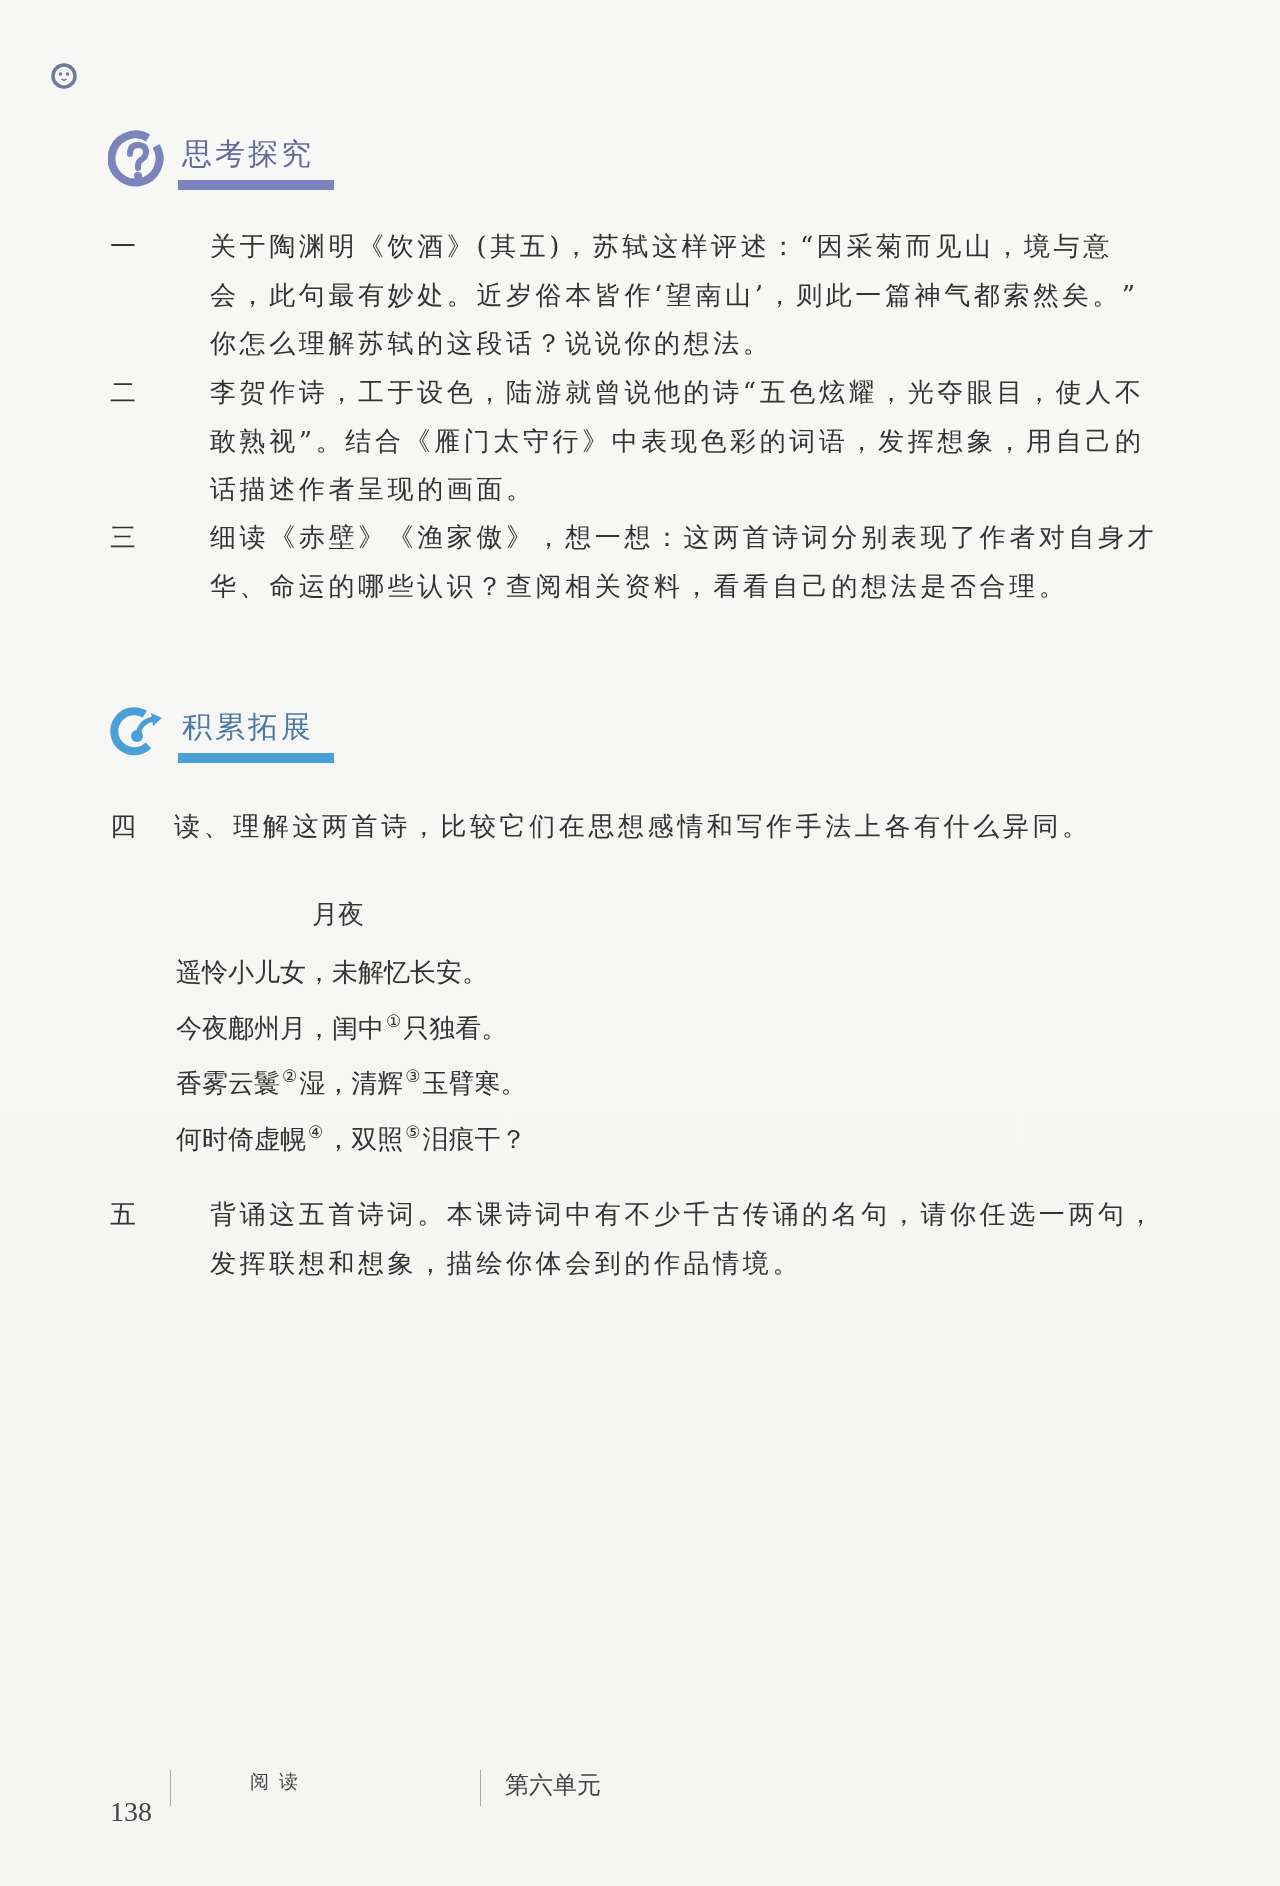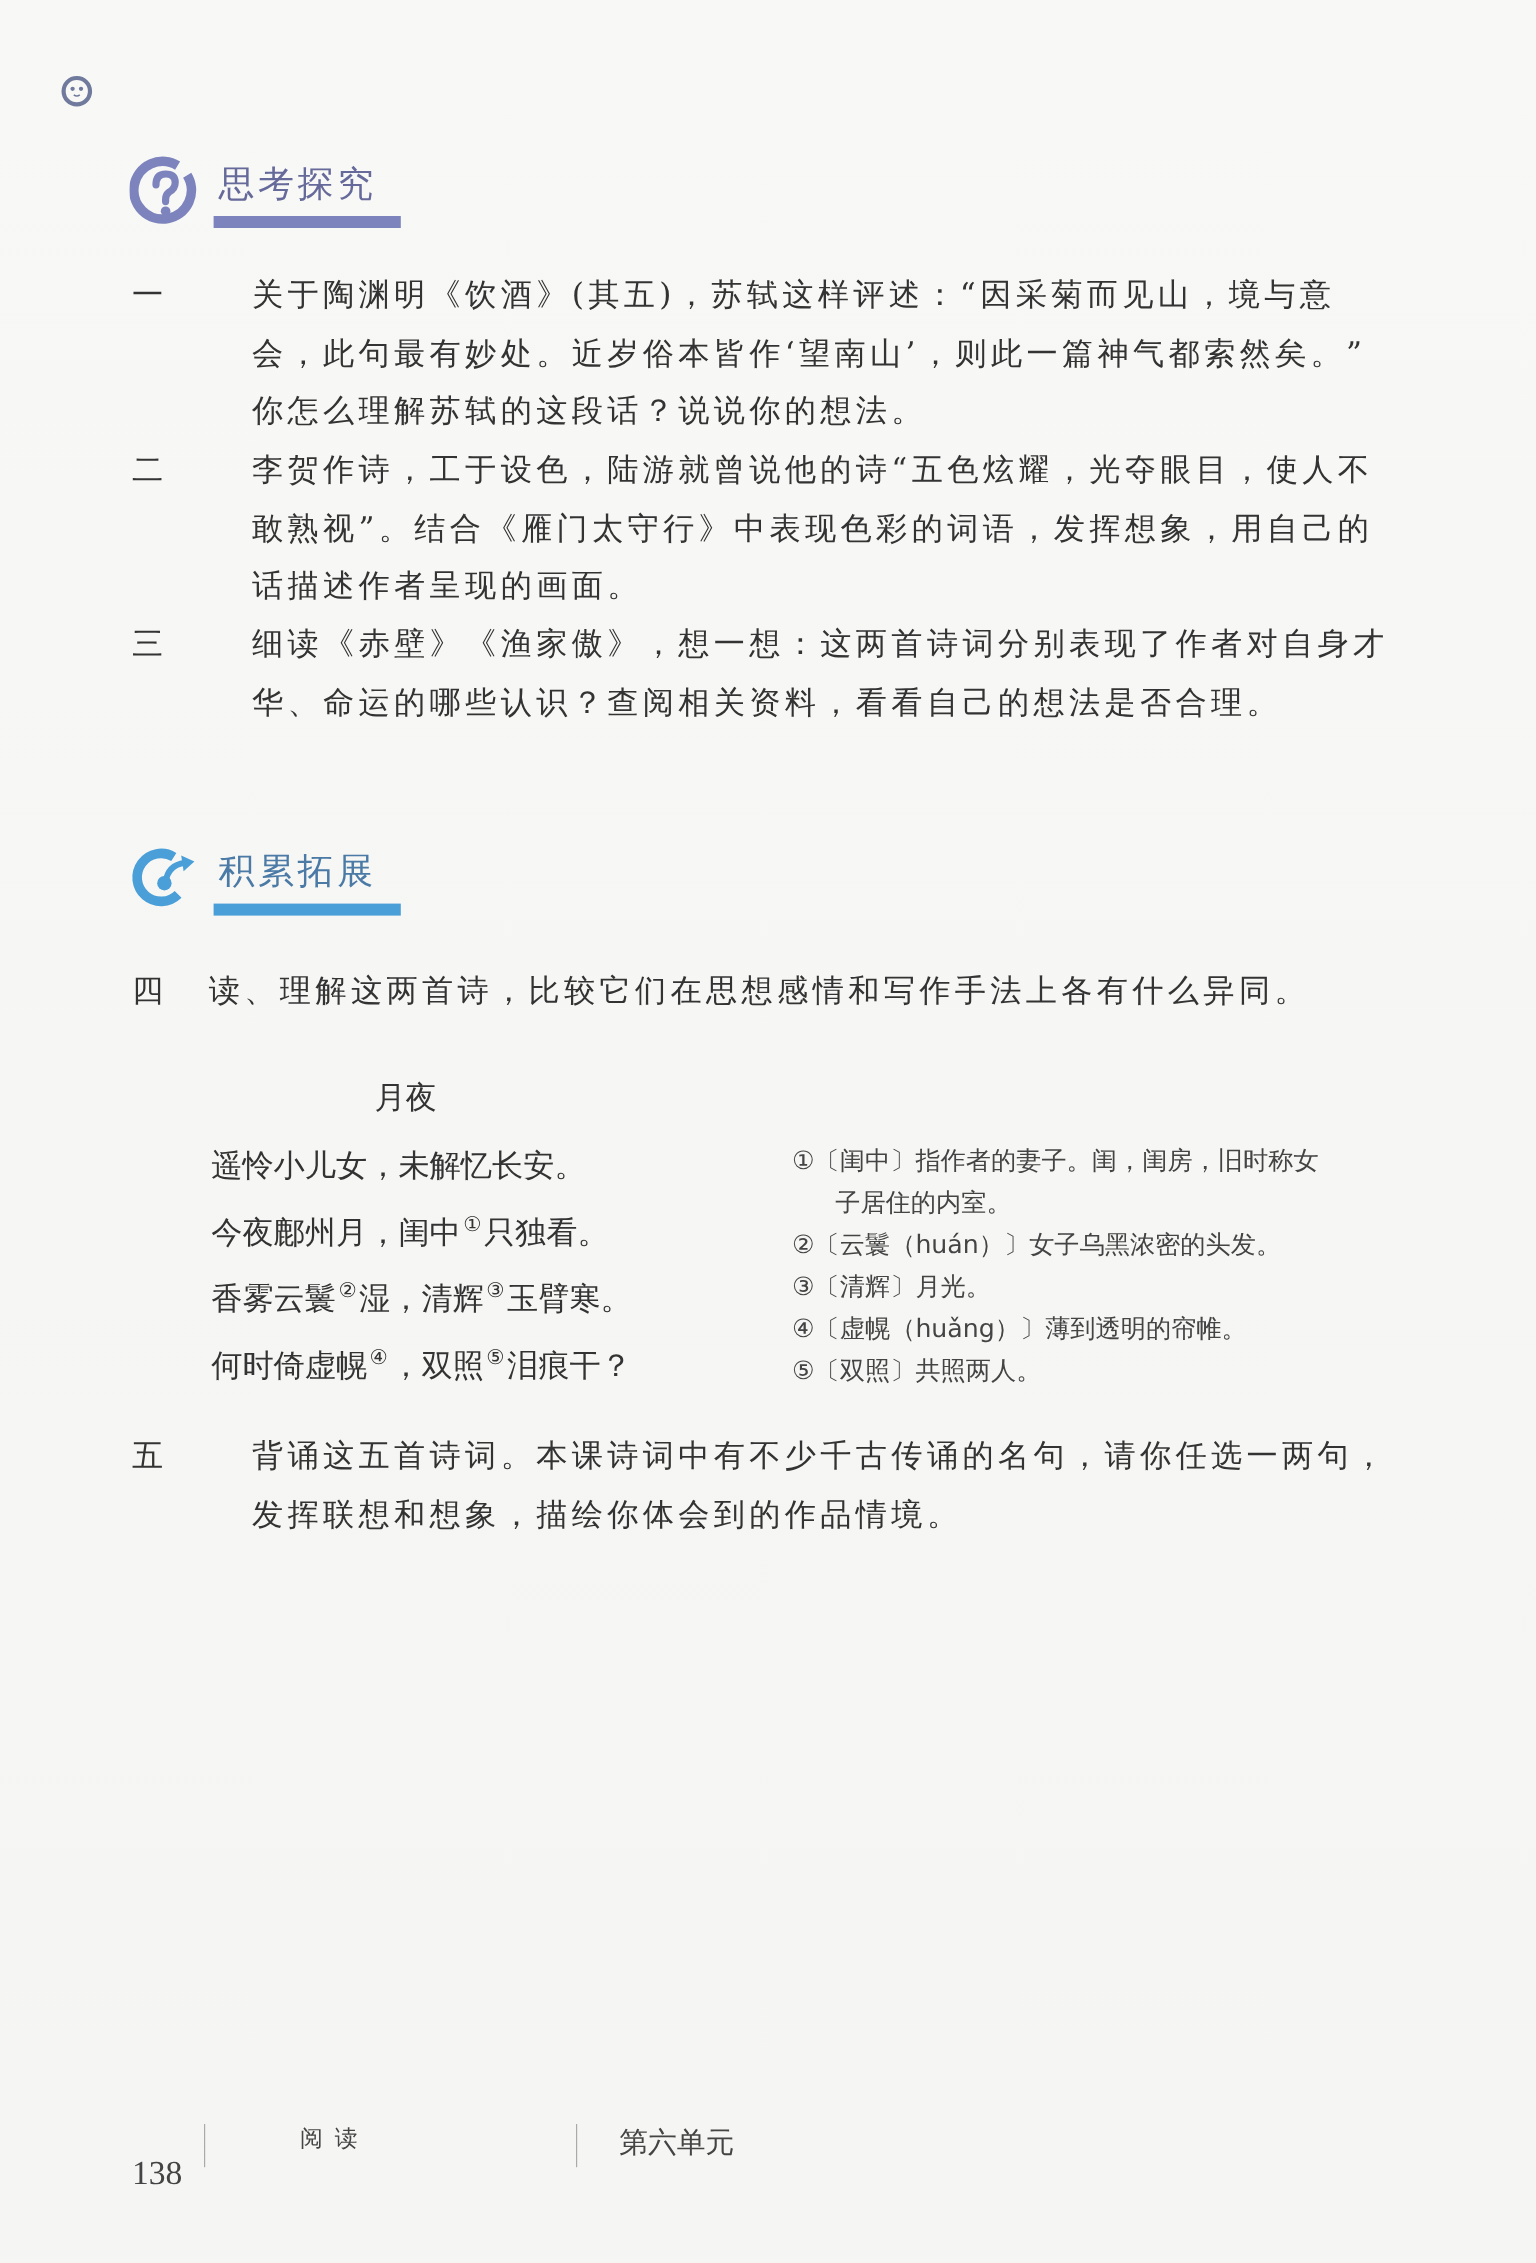--- a/index.html
+++ b/index.html
@@ -148,21 +148,20 @@
       position: absolute; left: 92px; top: 1px;
       font-size: 19px; letter-spacing: 10px; margin-left: 48px;
     }
     .sep2 {
       position: absolute; left: 370px; top: 2px;
       width: 1px; height: 36px; background: #aaa;
     }
     .unit-name {
       position: absolute; left: 395px; top: 1px;
       font-size: 24px;
-      margin-left: 11px;
     }
   </style>
 </head>
 <body>
 
 <div class="page">
 
   <svg class="smiley" viewBox="0 0 28 28">
     <circle cx="14" cy="14" r="11" fill="none" stroke="#6f7a9c" stroke-width="3.5"></circle>
     <circle cx="10.5" cy="12" r="1.8" fill="#6f7a9c"></circle>
@@ -230,30 +229,20 @@
 
   <div class="poem-title">月夜</div>
 
   <div class="poem">
     <span class="line"><span>遥怜小儿女，未解忆长安。</span></span>
     <span class="line"><span>今夜鄜州月，闺中</span><sup>①</sup><span>只独看。</span></span>
     <span class="line"><span>香雾云鬟</span><sup>②</sup><span>湿，清辉</span><sup>③</sup><span>玉臂寒。</span></span>
     <span class="line"><span>何时倚虚幌</span><sup>④</sup><span>，双照</span><sup>⑤</sup><span>泪痕干？</span></span>
   </div>
 
-  <div class="notes">
-    <span class="note">
-      <span>①〔闺中〕指作者的妻子。闺，闺房，旧时称女</span>
-      <span class="indent">子居住的内室。</span>
-    </span>
-    <span class="note">②〔云鬟（huán）〕女子乌黑浓密的头发。</span>
-    <span class="note">③〔清辉〕月光。</span>
-    <span class="note">④〔虚幌（huǎng）〕薄到透明的帘帷。</span>
-    <span class="note">⑤〔双照〕共照两人。</span>
-  </div>
 
   <div class="question q5">
     <span class="q-num">五</span>
     <span class="q-text">
       <span class="line">背诵这五首诗词。本课诗词中有不少千古传诵的名句，请你任选一两句，</span>
       <span class="line">发挥联想和想象，描绘你体会到的作品情境。</span>
     </span>
   </div>
 
   <div class="footer">

